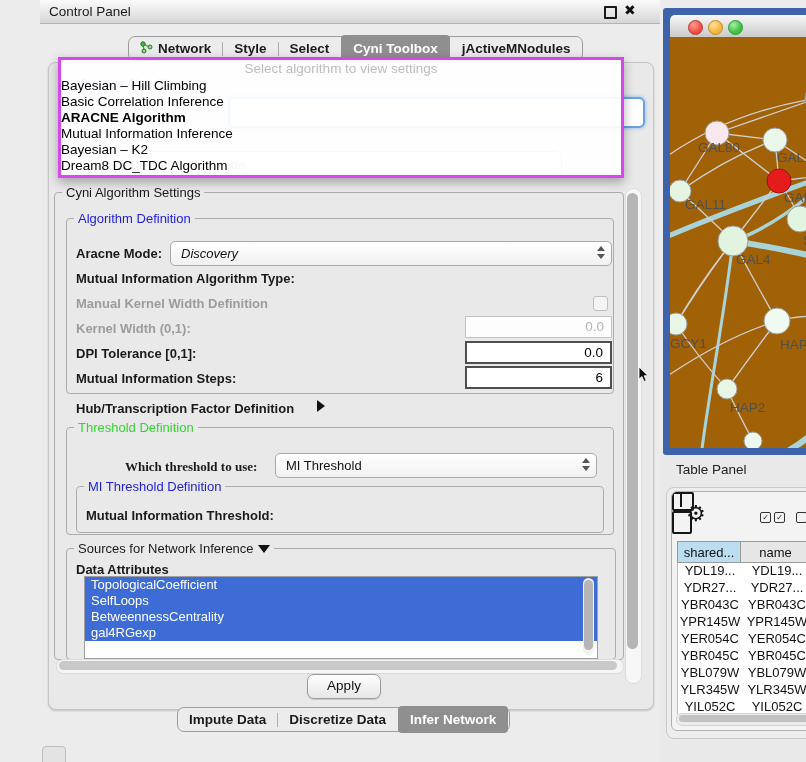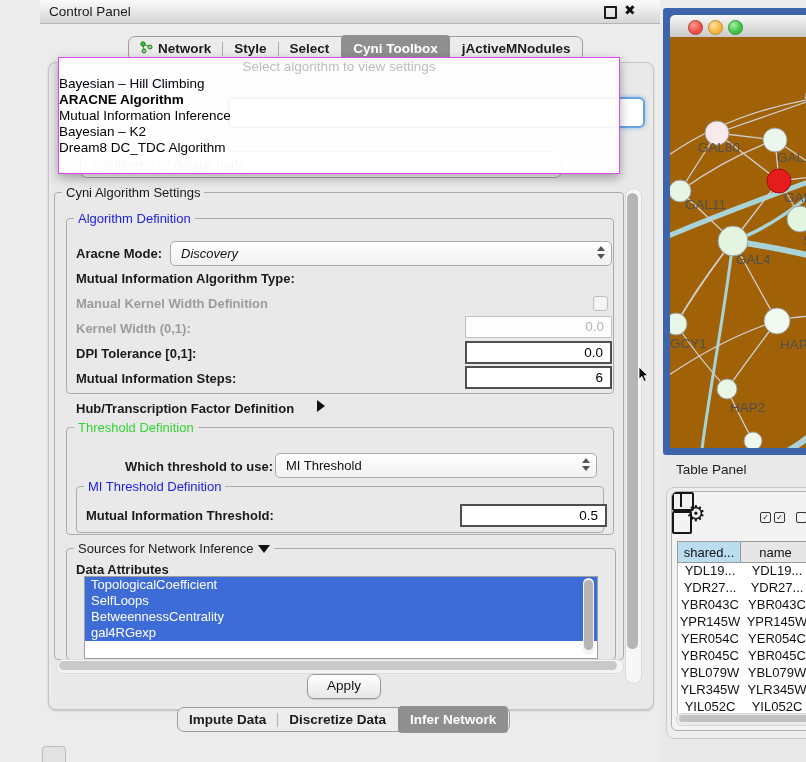--- a/index.html
+++ b/index.html
@@ -26,21 +26,21 @@
 
   
   #ghost-inference{position:absolute;left:30px;top:76px;font-size:13px;color:#3a3acc;}
   #ghost-focus-combo{position:absolute;left:188px;top:97px;width:413px;height:27px;border:2px solid #6ba2de;
     border-radius:6px;background:#fff;box-shadow:0 0 4px #85b7ea;}
   #ghost-table-combo{position:absolute;left:40px;top:151px;width:468px;height:25px;border:1px solid #a8a8a8;
     border-radius:7px;background:#fdfdfd;font-size:13px;color:#9a9a9a;line-height:25px;padding-left:12px;}
 
   
   #algo-popup{position:absolute;left:18px;top:57px;width:560px;height:115px;z-index:40;
-    background:rgba(255,255,255,0.92);border:1px solid #d946ef;box-shadow:0 4px 10px rgba(0,0,0,0.32);}
+    background:rgba(255,255,255,0.92);border:3px solid #d946ef;box-shadow:0 4px 10px rgba(0,0,0,0.32);}
   #algo-ph{height:18px;text-align:center;font-size:13.5px;color:#bcbcbc;line-height:18px;}
   .algo-item{height:16px;line-height:16px;font-size:13.5px;color:#000;padding-left:0;white-space:nowrap;}
   .algo-item.bold{font-weight:bold;}
 
   
   .grp{position:absolute;border:1px solid #acacac;border-radius:4px;}
   .legend{position:absolute;background:#e9e9e9;padding:0 4px;font-size:13px;white-space:nowrap;display:flex;align-items:center;gap:4px;}
   .legend.black{color:#1a1a1a;}
   .legend.blue{color:#2222dd;}
   .legend.green{color:#35d435;}
@@ -169,20 +169,21 @@
   <div id="cp-panel"></div>
 
   <span id="ghost-inference">Inference Algorithm</span>
   <div id="ghost-focus-combo"></div>
   <div id="ghost-table-combo">gal-filtered sif default node</div>
 
   <div id="algo-popup">
     <div id="algo-ph">Select algorithm to view settings</div>
     <div id="algo-items">
         <div class="algo-item">Bayesian – Hill Climbing</div>
+        <div class="algo-item">Basic Correlation Inference</div>
         <div class="algo-item bold">ARACNE Algorithm</div>
         <div class="algo-item">Mutual Information Inference</div>
         <div class="algo-item">Bayesian – K2</div>
         <div class="algo-item">Dream8 DC_TDC Algorithm</div>
       </div>
   </div>
 
   <div class="grp" style="left:14px;top:192px;width:568px;height:466px;"></div>
   <span class="legend black" style="left:22px;top:185px;">Cyni Algorithm Settings</span>
 
@@ -211,33 +212,32 @@
 
   <span class="lbl" style="left:36px;top:371px;">Mutual Information Steps:</span>
   <div class="numfield strong" style="left:425px;top:366px;width:136px;height:19px;">6</div>
 
   <span class="lbl" style="left:36px;top:401px;">Hub/Transcription Factor Definition</span>
   <span class="tri-right" style="position:absolute;left:277px;top:400px;"></span>
 
   <div class="grp" style="left:26px;top:427px;width:546px;height:106px;"></div>
   <span class="legend green" style="left:34px;top:420px;">Threshold Definition</span>
 
-  <span class="lbl" style="left:85px;top:459px;">Which threshold to use:</span>
+  <span class="lbl" style="left:85px;top:459px;font-family:Liberation Serif, serif;">Which threshold to use:</span>
   <div class="combo" style="left:235px;top:453px;width:320px;">
     <span class="ctext">MI Threshold</span>
     <span class="arrows">
         <span class="arr-up" style="display:block;"></span>
         <span class="arr-dn" style="display:block;"></span>
       </span>
   </div>
 
   <div class="grp" style="left:36px;top:486px;width:526px;height:45px;"></div>
   <span class="legend blue" style="left:44px;top:479px;">MI Threshold Definition</span>
   <span class="lbl" style="left:46px;top:508px;">Mutual Information Threshold:</span>
-  <div class="numfield strong" style="left:420px;top:504px;width:136px;height:19px;">0.5</div>
 
   <div class="grp" style="left:26px;top:548px;width:548px;height:110px;"></div>
   <span class="legend black" style="left:34px;top:541px;">
     <span>Sources for Network Inference</span>
     <span class="tri-down"></span>
   </span>
   <span class="lbl" style="left:36px;top:562px;">Data Attributes</span>
   <div id="attr-list">
       <div class="attr-item selected">TopologicalCoefficient</div>
       <div class="attr-item selected">SelfLoops</div>

